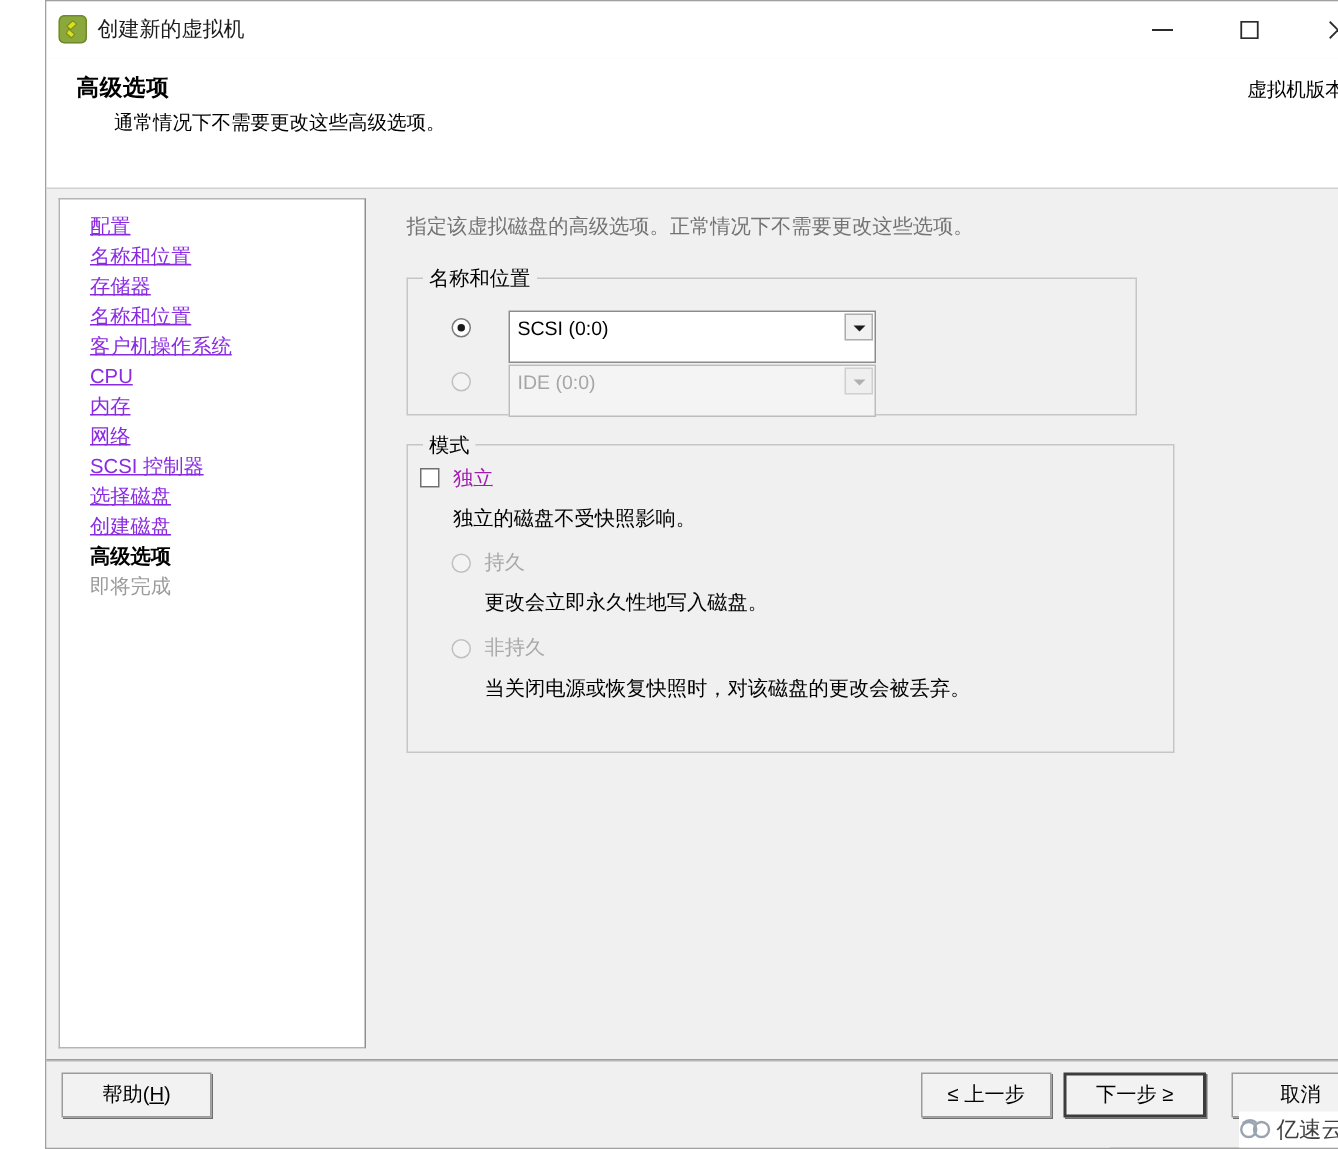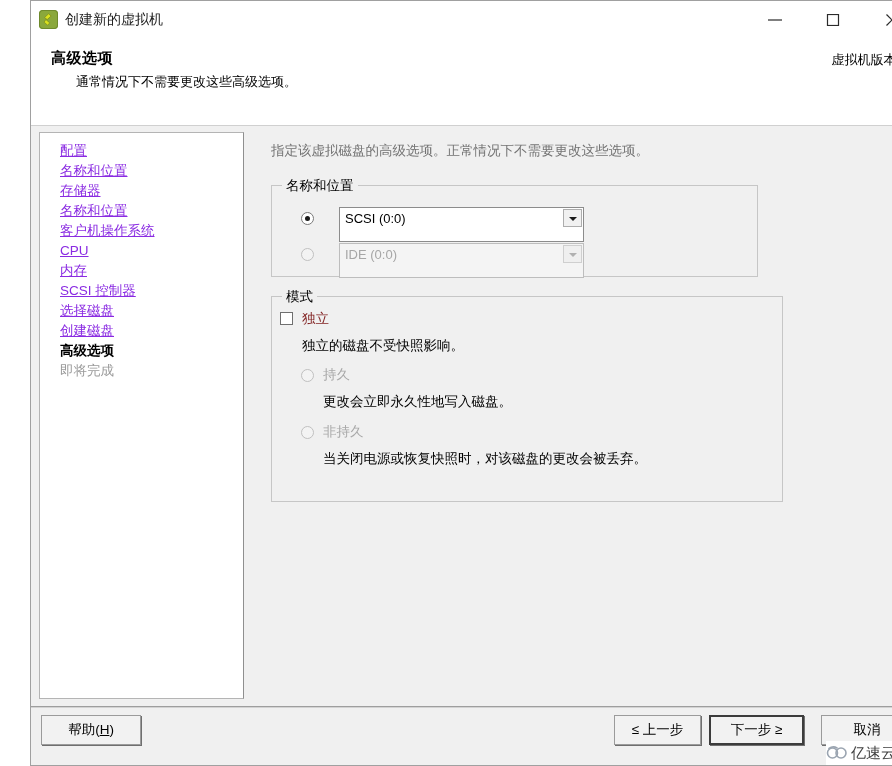--- a/index.html
+++ b/index.html
@@ -255,21 +255,21 @@
     position: absolute;
     width: 13px; height: 13px;
     box-sizing: border-box;
     border: 1px solid #6f6f6f;
     background: #ffffff;
   }
 
   .opt-label {
     position: absolute;
     font-size: 13.5px;
-    color: #7f1d1d;
+    color: #a21caf;
     white-space: nowrap;
   }
   .opt-label.disabled { color: #a8a8a8; }
   .opt-desc {
     position: absolute;
     font-size: 13.5px;
     color: #000;
     white-space: nowrap;
   }
 
@@ -372,20 +372,21 @@
 
     <div id="sidebar">
       <div id="nav-list">
         <div class="nav-item link">配置</div>
         <div class="nav-item link">名称和位置</div>
         <div class="nav-item link">存储器</div>
         <div class="nav-item link">名称和位置</div>
         <div class="nav-item link">客户机操作系统</div>
         <div class="nav-item link">CPU</div>
         <div class="nav-item link">内存</div>
+        <div class="nav-item link">网络</div>
         <div class="nav-item link">SCSI 控制器</div>
         <div class="nav-item link">选择磁盘</div>
         <div class="nav-item link">创建磁盘</div>
         <div class="nav-item current">高级选项</div>
         <div class="nav-item future">即将完成</div>
       </div>
     </div>
 
     <div id="main">
 

